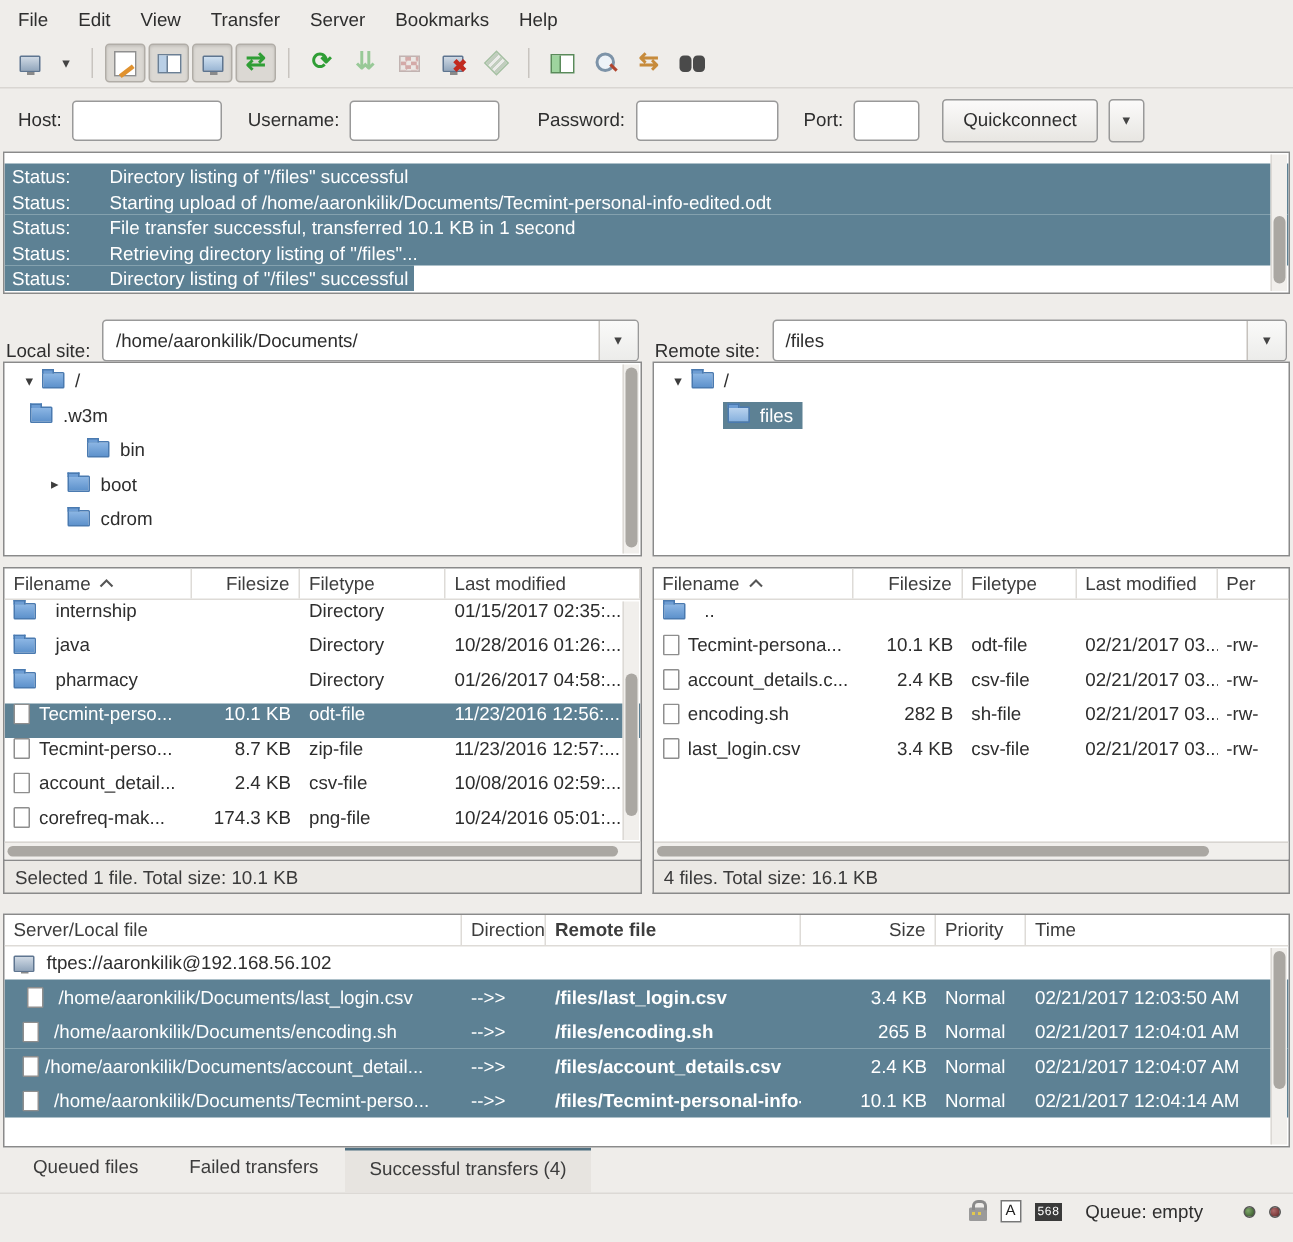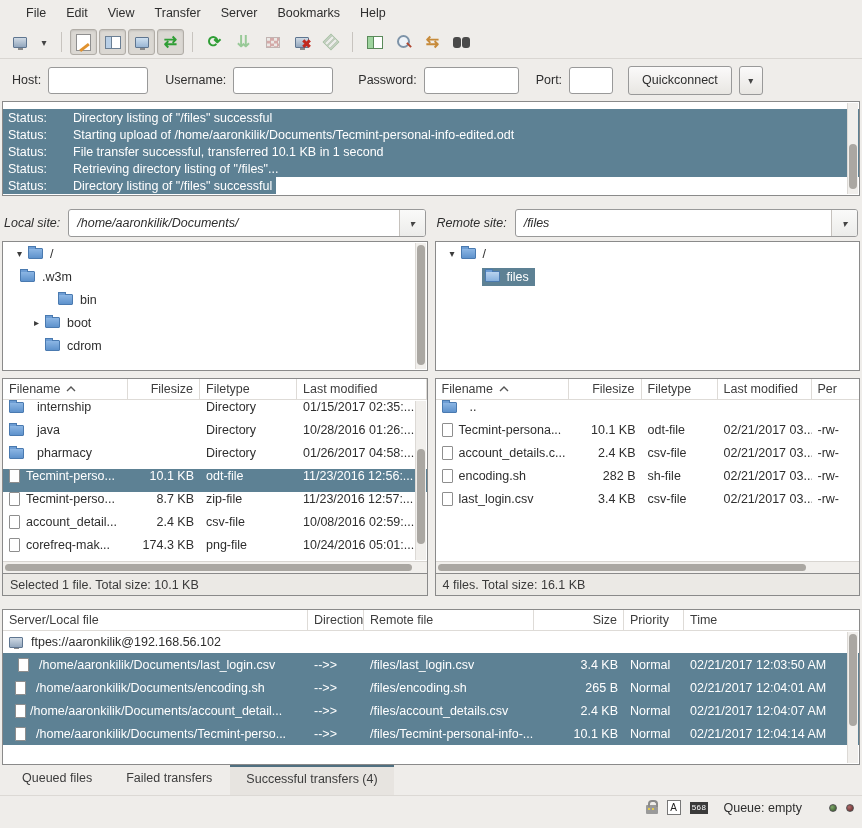--- a/index.html
+++ b/index.html
@@ -3,21 +3,21 @@
 <meta charset="utf-8">
 <style>
   * { box-sizing: border-box; margin: 0; padding: 0; }
   html,body { width:862px; height:828px; overflow:hidden; }
   body {
     font-family:"Liberation Sans", sans-serif;
     font-size:12.5px; color:#2e2e2e;
     background:#efedea;
   }
   
-  .menubar { height:26px; display:flex; align-items:center; padding-left:16px; }
+  .menubar { height:26px; display:flex; align-items:center; padding-left:2px; }
   .menu-item { padding:4px 10px; cursor:default; }
   
   .toolbar { height:33px; display:flex; align-items:center; padding-left:6px; gap:2px; border-bottom:1px solid #d9d6d2; }
   .tbtn { width:27px; height:26px; display:flex; align-items:center; justify-content:center; border:1px solid transparent; border-radius:3px; }
   .tbtn.pressed { background:#dbd8d3; border-color:#b1ada7; box-shadow:inset 0 1px 2px rgba(0,0,0,.12); }
   .tbtn.dim { opacity:.45; }
   .tsep { width:1px; height:20px; background:#c8c4bf; margin:0 6px; }
   .glyph { font-size:16px; line-height:1; }
   .g-green { color:#2f9e35; font-weight:bold; }
   .g-orange { color:#c78b3b; font-weight:bold; }
@@ -51,21 +51,21 @@
   .logrow { height:17px; display:flex; align-items:center; white-space:nowrap; }
   .logrow.sel { background:var(--sel); color:#fff; }
   .logrow-fit { height:17px; display:flex; }
   .logrow-fit .fitwrap { display:inline-flex; align-items:center; background:var(--sel); color:#fff; padding-right:4px; }
   .loglabel { width:70px; padding-left:5px; flex:none; }
   .vscroll { position:absolute; top:1px; right:1px; bottom:1px; width:11px; background:#f1efec; border-left:1px solid #dcd9d5; }
   .vthumb { position:absolute; left:1px; right:1px; background:#aaa7a2; border-radius:4px; }
   
   .panes { display:flex; gap:7px; padding:9px 2px 0; height:400px; }
   .pane { flex:1; display:flex; flex-direction:column; min-width:0; }
-  .sitebar { height:36px; display:flex; align-items:center; gap:8px; padding:0 2px;font-style:italic; }
+  .sitebar { height:36px; display:flex; align-items:flex-end; gap:8px; padding:0 2px; }
   .combo { flex:1; height:28px; border:1px solid #999; border-radius:3px; background:#fff; display:flex; align-items:center; overflow:hidden; }
   .combo-text { flex:1; padding-left:8px; white-space:nowrap; }
   .combo-btn { width:26px; align-self:stretch; border-left:1px solid #c6c2bd; display:flex; align-items:center; justify-content:center; background:linear-gradient(#fafaf9,#ececea); }
   .treebox { height:130px; border:1px solid #8a8a8a; background:#fff; position:relative; overflow:hidden; margin-bottom:7px; }
   .trow { height:23px; display:flex; align-items:center; white-space:nowrap; }
   .arrcell { width:17px; flex:none; text-align:center; font-size:10px; color:#3c3c3c; }
   .fold { width:15px; height:11px; background:linear-gradient(#8cb6e4,#5e92cc); border:1px solid #4a7ab0; border-radius:1px; position:relative; flex:none; margin-right:7px; }
   .fold::before { content:""; position:absolute; top:-3px; left:-1px; width:6px; height:2px; background:#6d9dd4; border:1px solid #4a7ab0; border-bottom:none; }
   .selspan { display:inline-flex; align-items:center; background:var(--sel); color:#fff; padding:2px 6px 2px 3px; }
   
@@ -80,21 +80,21 @@
   .ficon { width:11px; height:14px; background:#fff; border:1px solid #8e8e8e; border-radius:1px; flex:none; }
   .hscroll { height:12px; background:#f1efec; border-top:1px solid #d8d5d1; position:relative; flex:none; }
   .hthumb { position:absolute; top:2px; height:7px; background:#aaa7a2; border-radius:4px; }
   .pstatus { height:22px; display:flex; align-items:center; padding-left:7px; background:#ebe9e5; border:1px solid #8a8a8a; border-top:none; color:#3a3a3a; }
   
   .lc-name { width:125px; } .lc-size { width:72px; } .lc-type { width:97px; } .lc-mod { flex:1; }
   
   .rc-name { width:133px; } .rc-size { width:73px; } .rc-type { width:76px; } .rc-mod { width:94px; } .rc-per { flex:1; }
   
   .queue { margin:13px 2px 0; border:1px solid #8a8a8a; background:#fff; height:156px; display:flex; flex-direction:column; overflow:hidden; position:relative; }
-  .qc-local { width:305px; } .qc-dir { width:56px; } .qc-rem { width:170px; } .qc-size { width:90px; } .qc-pri { width:60px; } .qc-time { flex:1; }
+  .qc-local { width:305px; } .qc-dir { width:56px; } .qc-rem { width:170px;font-weight:bold; } .qc-size { width:90px; } .qc-pri { width:60px; } .qc-time { flex:1; }
   .qrow { height:23px; display:flex; align-items:center; white-space:nowrap; }
   .qrow.server { height:22px; }
   .qrow.sel { background:var(--sel); color:#fff; }
   
   .tabsrow { height:30px; display:flex; align-items:stretch; padding-left:6px; gap:2px; }
   .tab { padding:6px 16px 0; color:#3c3c3c; }
   .tab.active { background:#e7e4e0; border-top:2px solid #4f6f80; padding-top:5px; }
   
   .statusbar { height:24px; display:flex; align-items:center; justify-content:flex-end; gap:9px; padding-right:8px; border-top:1px solid #dcd9d5; }
   .lock-icon { width:12px; height:9px; background:#9a9a9a; border-radius:1px; position:relative; margin-top:4px; }

